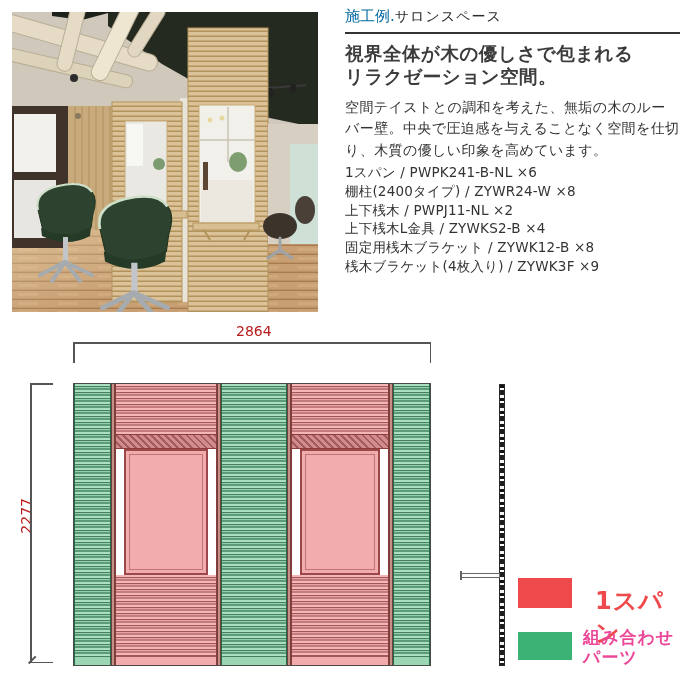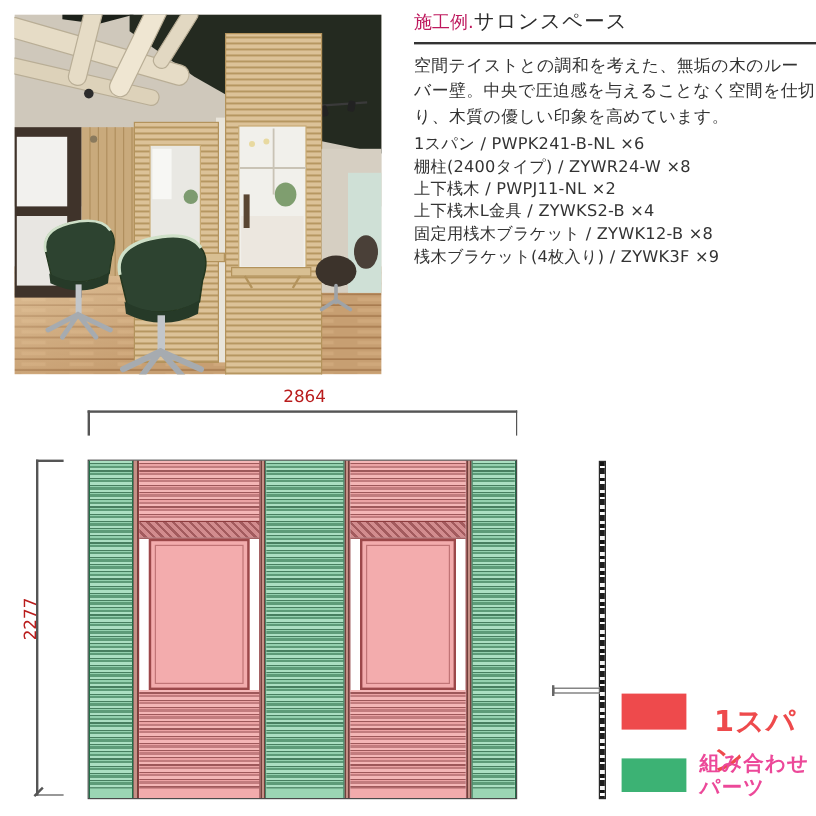--- a/index.html
+++ b/index.html
@@ -3,22 +3,22 @@
 <meta charset="utf-8">
 <style>
   html,body{margin:0;padding:0;background:#fff;}
   .stage{position:relative;width:680px;height:680px;background:#fff;overflow:hidden;
          font-family:"DejaVu Sans","Liberation Sans",sans-serif;color:#333;}
   
   .photo{position:absolute;left:12px;top:12px;width:306px;height:300px;display:block;}
   
   .rcol{position:absolute;left:345px;top:0;width:335px;}
   .title-row{margin-top:6px;white-space:nowrap;}
-  .t-pre{font-size:15px;color:#be185d;margin-top:20px;}
-  .t-main{font-size:17px;color:#2b2b2b;letter-spacing:1px;}
+  .t-pre{font-size:15px;color:#0369a1;margin-top:20px;}
+  .t-main{font-size:14px;color:#2b2b2b;letter-spacing:1px;}
   .hr{margin-top:6px;border-top:2px solid #333;width:335px;}
   .subtitle{margin:8px 0 0 0;font-size:18.5px;font-weight:bold;color:#3c3c3c;
             line-height:1.27;white-space:pre-line;letter-spacing:0.5px;}
   .bodytext{margin:8px 0 0 0;font-size:14px;color:#333;line-height:1.52;letter-spacing:0.4px;}
   .itemdata-h{margin-top:8px;font-size:18px;font-weight:bold;color:#222;letter-spacing:0.5px;}
   .item-list{margin-top:2px;}
   .item-line{font-size:13.5px;color:#333;line-height:1.4;letter-spacing:0.2px;white-space:nowrap;}
   
   .dim{position:absolute;background:#555;}
   .dim-label{position:absolute;font-size:14px;color:#b91c1c;}
@@ -151,20 +151,22 @@
       <rect x="33" y="55" width="5" height="24" fill="#c2c6ca"></rect>
       <path d="M35,79 L10,91 M35,79 L62,91 M35,79 L22,96 M35,79 L50,96" stroke="#a6abb0" stroke-width="4" stroke-linecap="round"></path>
     </g>
   </svg>
 
   <div class="rcol">
     <div class="title-row">
       <span class="t-pre">施工例.</span><span class="t-main">サロンスペース</span>
     </div>
     <div class="hr"></div>
+    <div class="subtitle">視界全体が木の優しさで包まれる
+リラクゼーション空間。</div>
     <p class="bodytext">空間テイストとの調和を考えた、無垢の木のルーバー壁。中央で圧迫感を与えることなく空間を仕切り、木質の優しい印象を高めています。</p>
     <div class="item-list">
         <div class="item-line">1スパン / PWPK241-B-NL ×6</div>
         <div class="item-line">棚柱(2400タイプ) / ZYWR24-W ×8</div>
         <div class="item-line">上下桟木 / PWPJ11-NL ×2</div>
         <div class="item-line">上下桟木L金具 / ZYWKS2-B ×4</div>
         <div class="item-line">固定用桟木ブラケット / ZYWK12-B ×8</div>
         <div class="item-line">桟木ブラケット(4枚入り) / ZYWK3F ×9</div>
       </div>
   </div>

